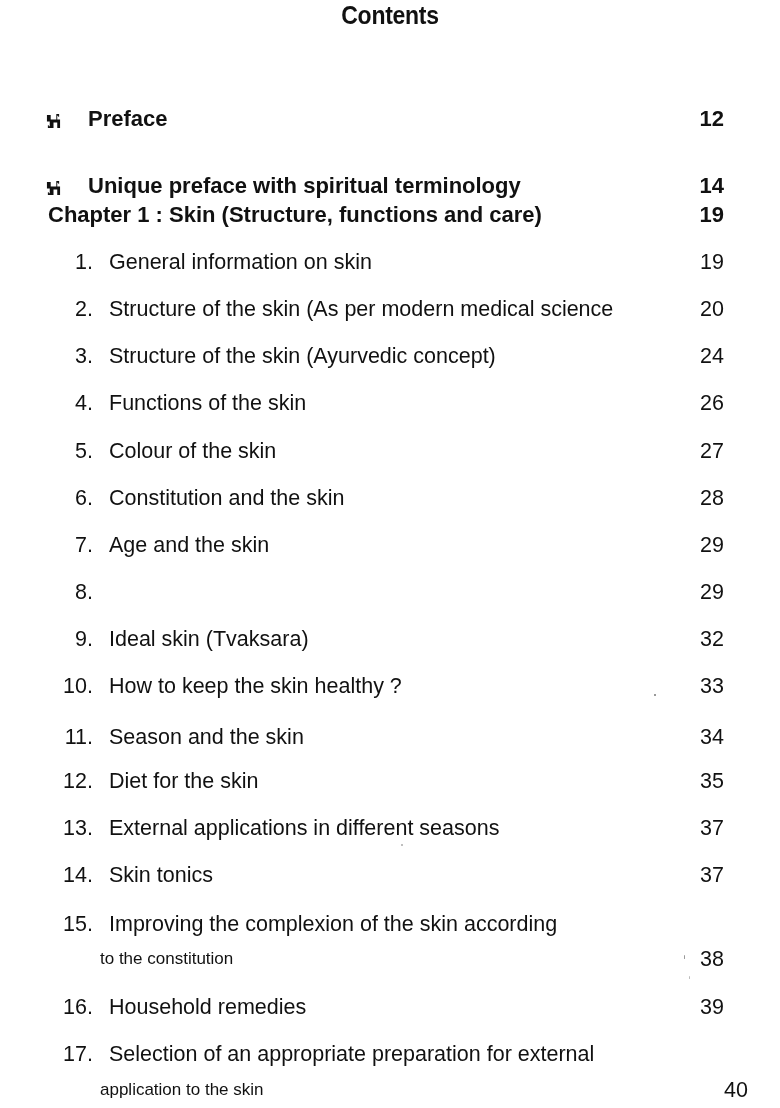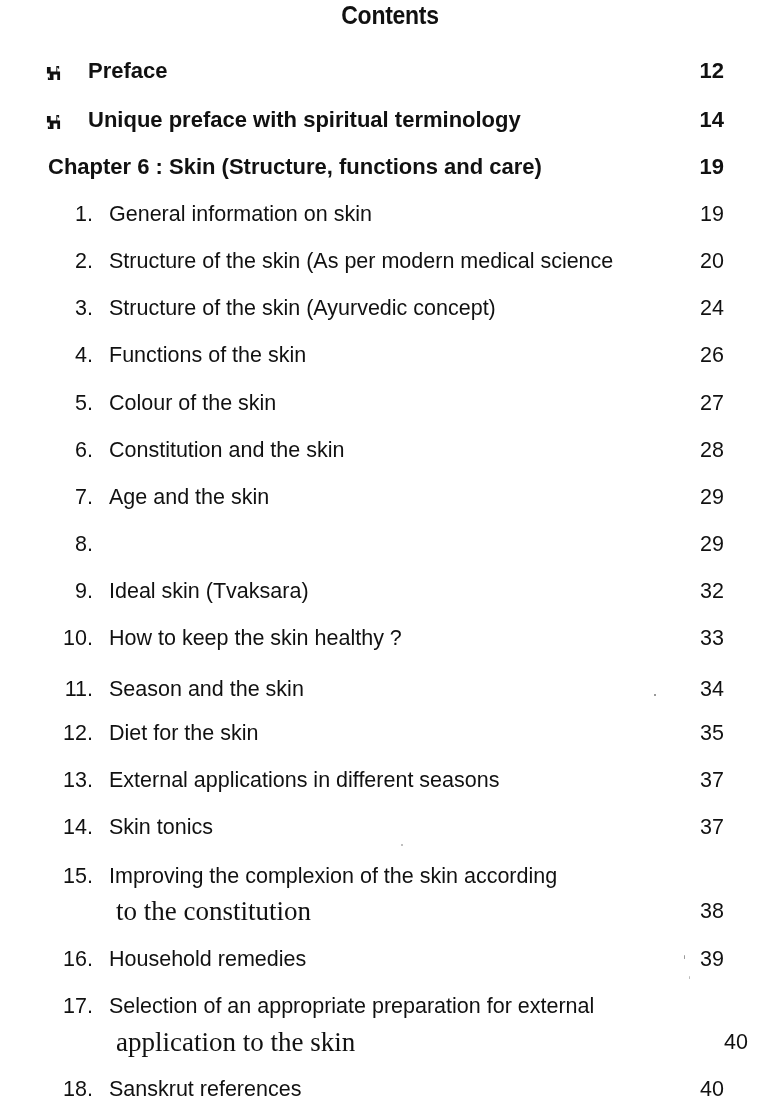--- a/index.html
+++ b/index.html
@@ -8,63 +8,63 @@
       font-family: "Liberation Sans", "DejaVu Sans", sans-serif;
       color: #111111;
       transform-origin: 0 0;
     }
     .page { position: absolute; left: 0; top: 0; width: 780px; height: 776px; }
     .title {
       position: absolute; left: 0; width: 780px; top: 1px; text-align: center;
       font-weight: bold; font-size: 25px; letter-spacing: -0.3px;
       transform: scaleX(0.92);
     }
-    .row { position: absolute; left: 0; width: 780px; height: 30px; }
+    .row { position: absolute; left: 0; width: 780px; height: 30px; margin-top: 48px; }
     .row .txt, .row .num, .row .pg, .row .bullet { position: absolute; top: 0; white-space: nowrap; line-height: 30px; }
     .bold { font-weight: bold; font-size: 22px; }
     .reg { font-size: 21.5px; }
     .bullet { left: 46px; font-size: 15px; font-weight: bold; }
     .bullet svg { display: inline-block; vertical-align: middle; }
     .bold .txt.indent { left: 88px; }
     .chapter .txt { left: 48px; }
     .pg { right: 56px; text-align: right; }
     .num { width: 93px; left: 0; text-align: right; }
     .reg .txt { left: 109px; }
-    .cont { position: absolute; left: 116px; white-space: nowrap; font-size: 27px; line-height: 30px; font-family: Liberation Serif, serif; }
+    .cont { position: absolute; left: 100px; white-space: nowrap; font-size: 17px; line-height: 30px; }
     .speck { position: absolute; background: #777; border-radius: 1px; }
   </style>
 </head>
 <body>
 
 <div class="page">
 
   <div class="title">Contents</div>
 
   <div class="row bold" style="top:56px;">
     <span class="bullet">
       <svg width="15" height="15" viewBox="0 0 16 16">
           <path d="M2 2h3v5h6V1h3v3h-1v-1h-1v4h3v9h-3v-6H8v6H2v-3h1v1h1V9H1V2h1z" fill="#111"></path>
         </svg>
     </span>
     <span class="txt indent">Preface</span>
     <span class="pg">12</span>
   </div>
 
-  <div class="row bold" style="top:105px;">
+  <div class="row bold" style="top:123px;">
     <span class="bullet">
       <svg width="15" height="15" viewBox="0 0 16 16">
           <path d="M2 2h3v5h6V1h3v3h-1v-1h-1v4h3v9h-3v-6H8v6H2v-3h1v1h1V9H1V2h1z" fill="#111"></path>
         </svg>
     </span>
     <span class="txt indent">Unique preface with spiritual terminology</span>
     <span class="pg">14</span>
   </div>
 
   <div class="row bold chapter" style="top:152px;">
-    <span class="txt">Chapter 6 : Skin (Structure, functions and care)</span>
+    <span class="txt">Chapter 1 : Skin (Structure, functions and care)</span>
     <span class="pg">19</span>
   </div>
 
   <div class="row reg" style="top:199px;">
     <span class="num">1.</span>
     <span class="txt">General information on skin</span>
     <span class="pg">19</span>
   </div>
   <div class="row reg" style="top:246px;">
     <span class="num">2.</span>

